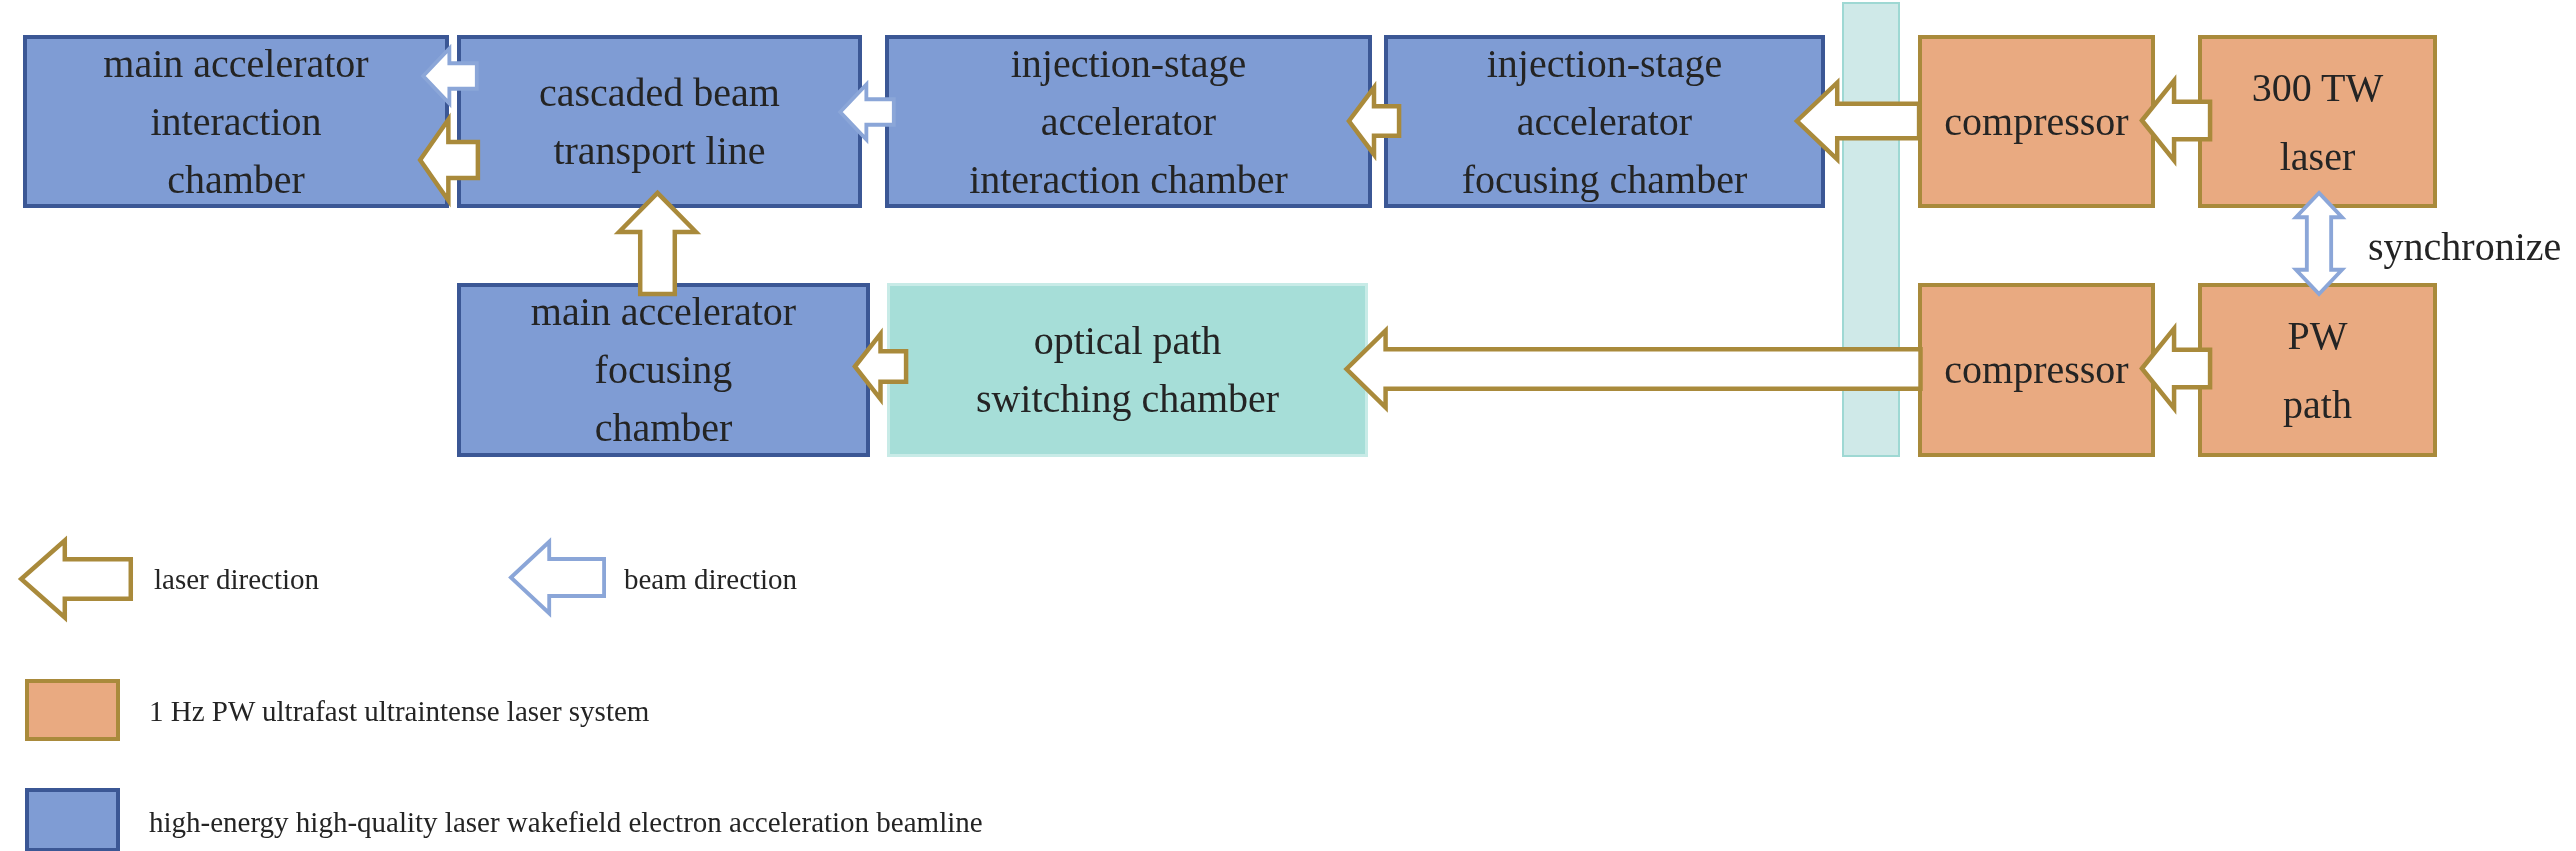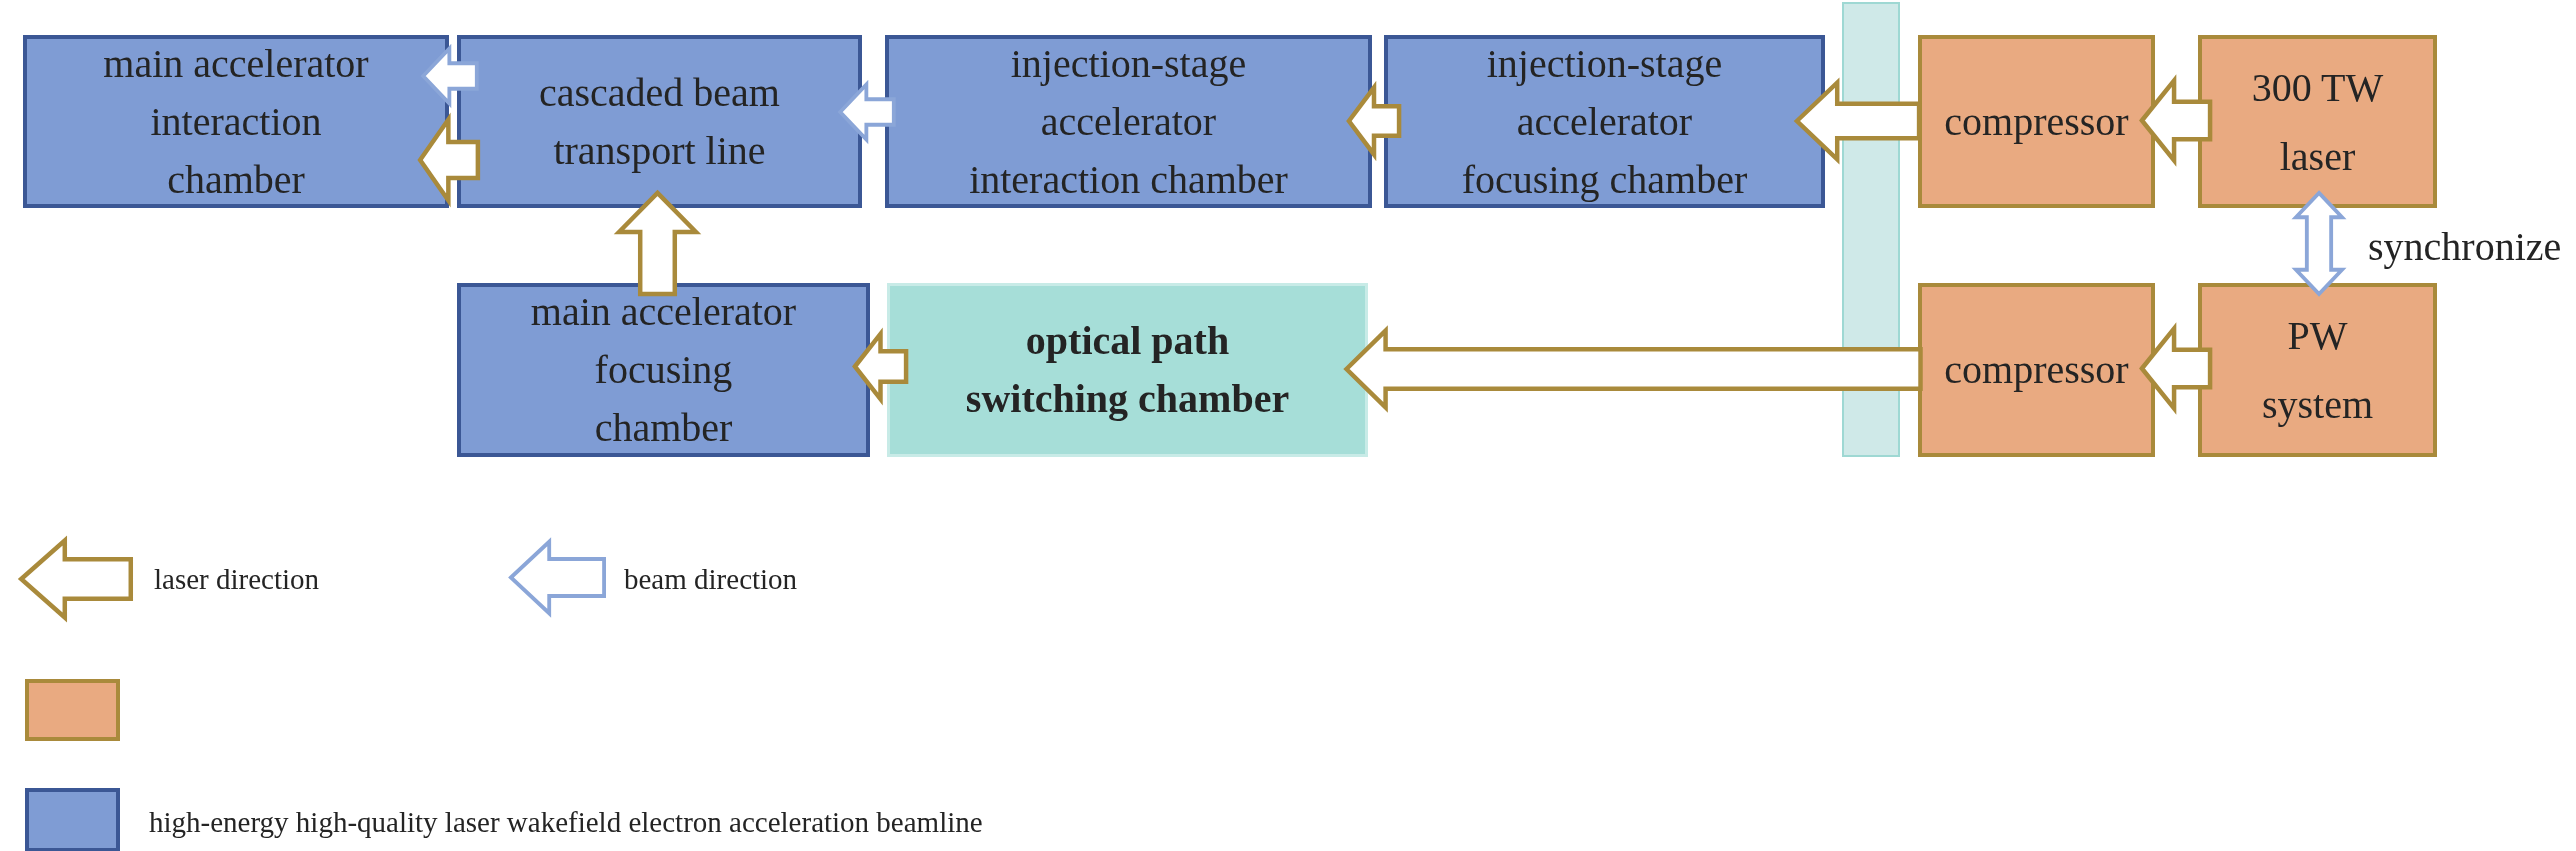--- a/index.html
+++ b/index.html
@@ -10,21 +10,21 @@
     color:var(--text,#242424);
   }
   .box {
     position:absolute; box-sizing:border-box;
     display:flex; align-items:center; justify-content:center;
     text-align:center; white-space:pre-line;
     font-size:40px; line-height:58px; color:var(--text,#242424);
   }
   .box.blue  { background:var(--blue_fill);  border:4.5px solid var(--blue_border); }
   .box.orange{ background:var(--orange_fill);border:4.5px solid var(--tan_border); }
-  .box.teal  { background:var(--teal_fill);  border:3.2px solid var(--teal_box_border);font-weight:bold; }
+  .box.teal  { background:var(--teal_fill);  border:3.2px solid var(--teal_box_border); }
   .box.tall-lines { line-height:69px; }
   .vbar {
     position:absolute; box-sizing:border-box;
     background:var(--teal_bar_fill); border:2.6px solid var(--teal_bar_border);
   }
   svg.arr { position:absolute; overflow:visible; }
   polygon.laser { fill:#ffffff; stroke:var(--tan_border);  stroke-width:7; stroke-linejoin:miter; }
   polygon.beam  { fill:#ffffff; stroke:var(--beam_arrow);  stroke-width:6; stroke-linejoin:miter; }
   .lbl {
     position:absolute; font-size:29px; line-height:41px; white-space:nowrap;
@@ -64,21 +64,21 @@
   <div class="box blue" style="left:457px; top:283px; width:413px; height:174px">main accelerator
 focusing
 chamber</div>
 
   <div class="box teal" style="left:887px; top:283px; width:481px; height:174px">optical path
 switching chamber</div>
 
   <div class="box orange" style="left:1918px; top:283px; width:237px; height:174px">compressor</div>
 
   <div class="box orange tall-lines" style="left:2198px; top:283px; width:239px; height:174px">PW
-system</div>
+path</div>
 
   <svg class="arr" style="left:421px; top:46px" width="58" height="60" viewBox="0 0 90 94">
     <polygon class="beam" points="3,47 44,4 44,27 87,27 87,67 44,67 44,90"></polygon>
   </svg>
 
   <svg class="arr" style="left:418px; top:117px" width="62" height="86" viewBox="0 0 96 134">
     <polygon class="laser" points="3,67 47,4 47,39 93,39 93,95 47,95 47,130"></polygon>
   </svg>
 
   <svg class="arr" style="left:838px; top:82px" width="58" height="60" viewBox="0 0 90 94">
@@ -123,18 +123,19 @@
     <polygon class="laser" points="3,64 71,4 71,33 174,33 174,95 71,95 71,124"></polygon>
   </svg>
   <span class="lbl" style="left:154px; top:559px">laser direction</span>
 
   <svg class="arr" style="left:509px; top:539px" width="97" height="77" viewBox="0 0 152 120">
     <polygon class="beam" points="3,60 63,4 63,31 149,31 149,89 63,89 63,116"></polygon>
   </svg>
   <span class="lbl" style="left:624px; top:559px">beam direction</span>
 
   <div class="swatch orange" style="left:25px; top:679px; width:95px; height:62px"></div>
+  <span class="lbl" style="left:149px; top:691px">1 Hz PW ultrafast ultraintense laser system</span>
 
   <div class="swatch blue" style="left:25px; top:788px; width:95px; height:64px"></div>
   <span class="lbl" style="left:149px; top:802px">high-energy high-quality laser wakefield electron acceleration beamline</span>
 
 </div>
 
 
 </body></html>

